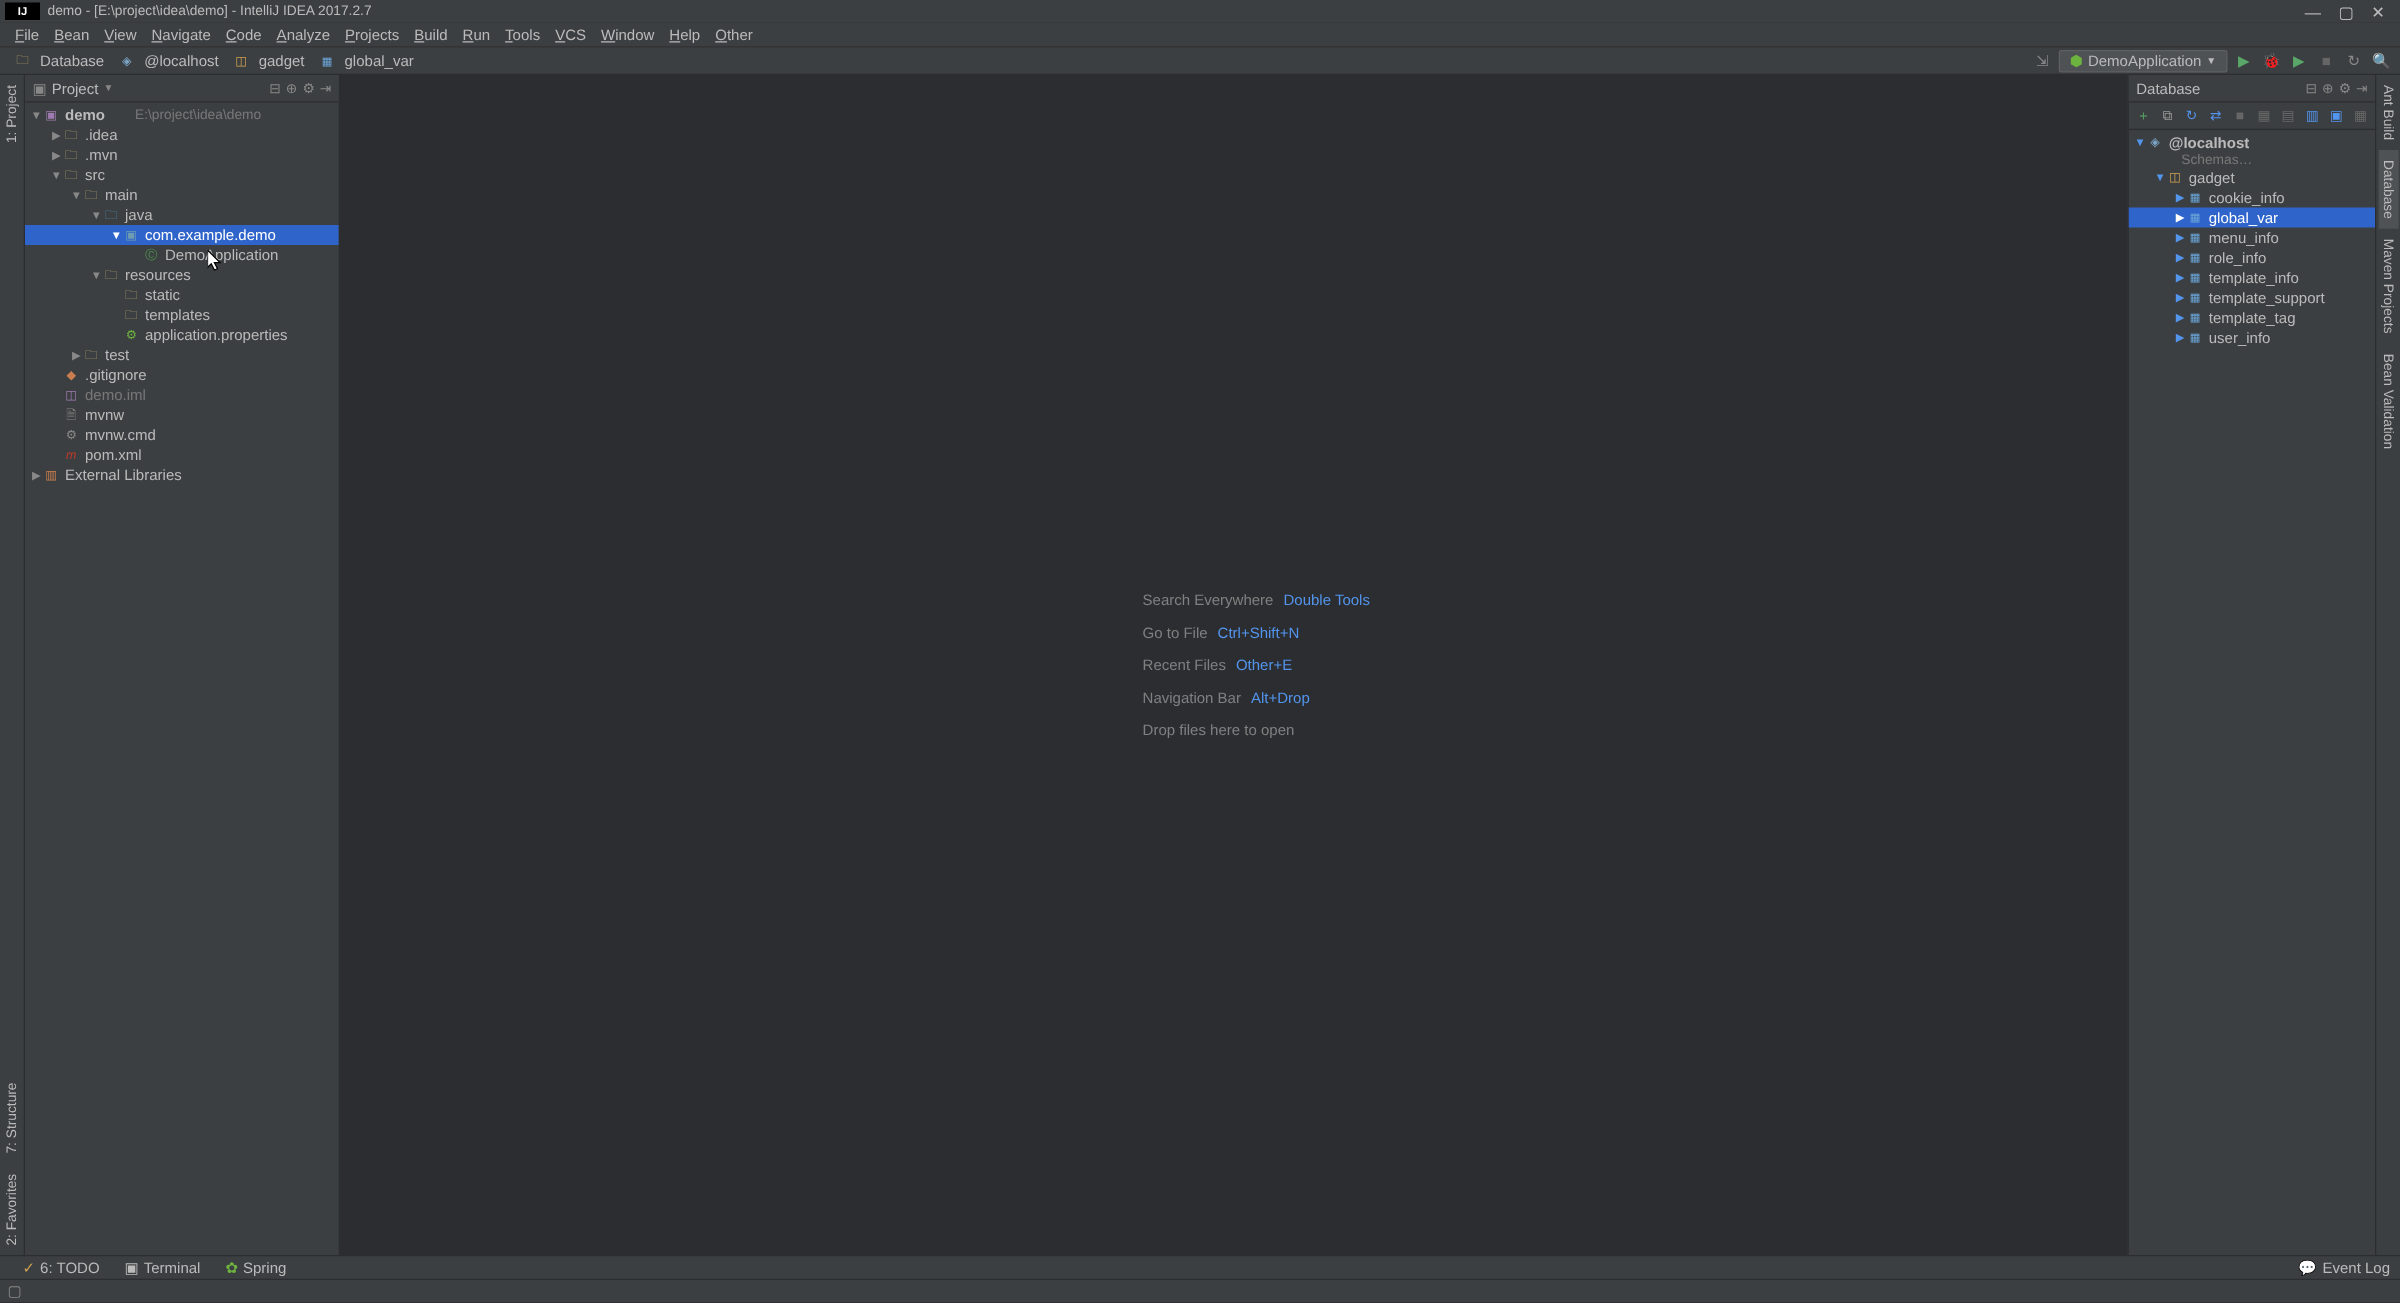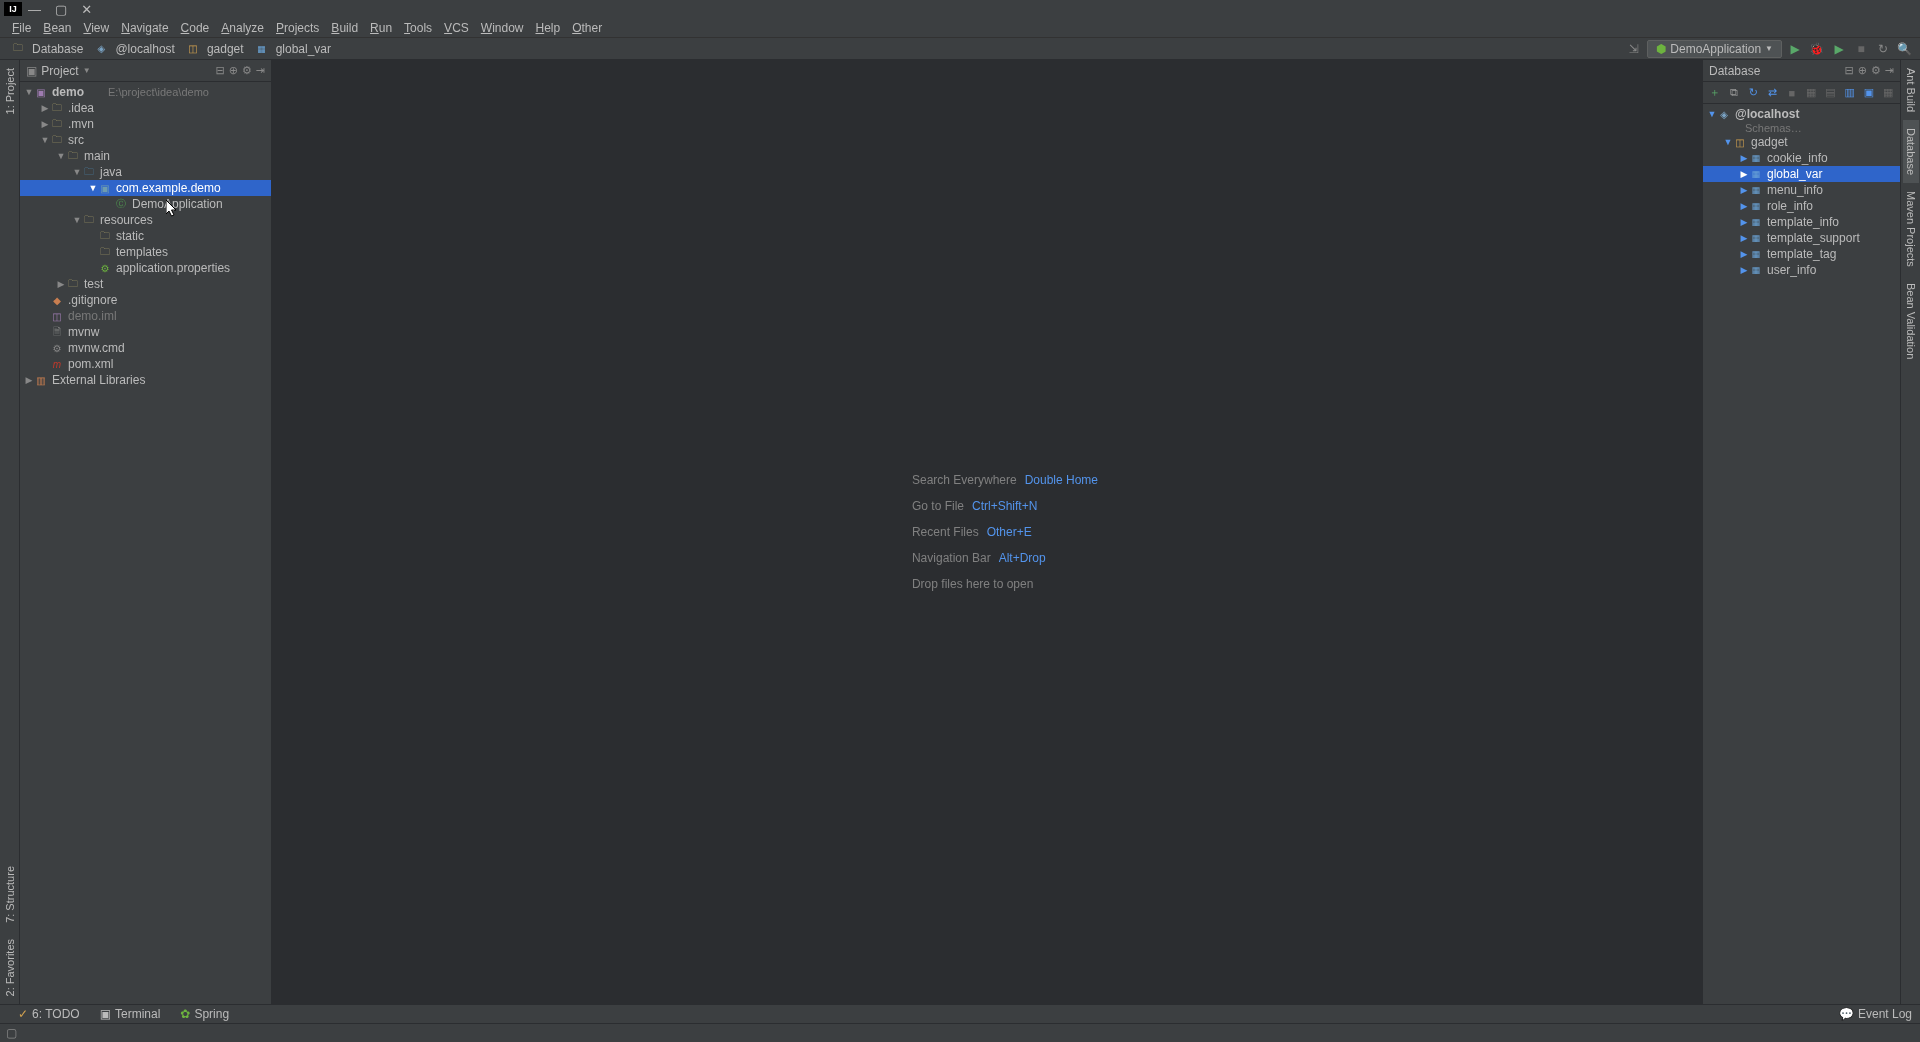--- a/index.html
+++ b/index.html
@@ -1,19 +1,19 @@
 <!DOCTYPE html>
 <html><head>
 <meta charset="utf-8">
 <style>
 * { margin: 0; padding: 0; box-sizing: border-box; font-family: "Segoe UI", Arial, sans-serif; font-size: 12px; }
 body { background: #2b2d30; color: #bbbbbb; overflow: hidden; width: 1920px; height: 1042px; }
 
 .title-bar { height: 18px; background: #3c3f41; display: flex; align-items: center; padding: 0 4px; color: #bbb; }
-.title-bar .app-icon { width: 18px; height: 14px; background: #000; margin-right: 6px; display: flex; align-items: center; justify-content: center; font-size: 9px; font-weight: bold; color: #fff; }
+.title-bar .app-icon { width: 28px; height: 14px; background: #000; margin-right: 6px; display: flex; align-items: center; justify-content: center; font-size: 9px; font-weight: bold; color: #fff; }
 .title-bar .title-text { flex: 1; font-size: 11px; }
 .title-bar .win-controls { display: flex; gap: 14px; margin-right: 8px; }
 .title-bar .win-controls span { cursor: pointer; font-size: 13px; }
 
 .menu-bar { height: 20px; background: #3c3f41; display: flex; align-items: center; padding: 0 6px; border-bottom: 1px solid #323232; }
 .menu-item { padding: 0 6px; font-size: 12px; color: #bbb; cursor: pointer; }
 .menu-item:first-letter { text-decoration: underline; }
 
 .nav-bar { height: 22px; background: #3c3f41; display: flex; align-items: center; padding: 0 6px; border-bottom: 1px solid #2b2d30; }
 .nav-crumb { display: flex; align-items: center; gap: 4px; padding: 0 6px; font-size: 12px; color: #bbb; }
@@ -76,20 +76,21 @@
 
 .status-bar { height: 18px; background: #3c3f41; display: flex; align-items: center; padding: 0 6px; }
 
 .cursor-arrow { position: absolute; left: 166px; top: 200px; width: 12px; height: 18px; pointer-events: none; }
 </style>
 </head>
 <body>
 
 <div class="title-bar">
   <div class="app-icon">IJ</div>
+  <div class="title-text">demo - [E:\project\idea\demo] - IntelliJ IDEA 2017.2.7</div>
   <div class="win-controls">
     <span>—</span>
     <span>▢</span>
     <span>✕</span>
   </div>
 </div>
 
 <div class="menu-bar">
   <div class="menu-item">File</div>
   <div class="menu-item">Bean</div>
@@ -252,21 +253,21 @@
           <span class="ic" style="color:#c97e50">▥</span>
           <span>External Libraries</span>
         </div>
     </div>
   </div>
 
   <div class="editor-area">
     <div class="welcome">
       <div class="welcome-row">
           <span class="welcome-label">Search Everywhere</span>
-          <span class="welcome-key">Double Home</span>
+          <span class="welcome-key">Double Tools</span>
         </div>
       <div class="welcome-row">
           <span class="welcome-label">Go to File</span>
           <span class="welcome-key">Ctrl+Shift+N</span>
         </div>
       <div class="welcome-row">
           <span class="welcome-label">Recent Files</span>
           <span class="welcome-key">Other+E</span>
         </div>
       <div class="welcome-row">

